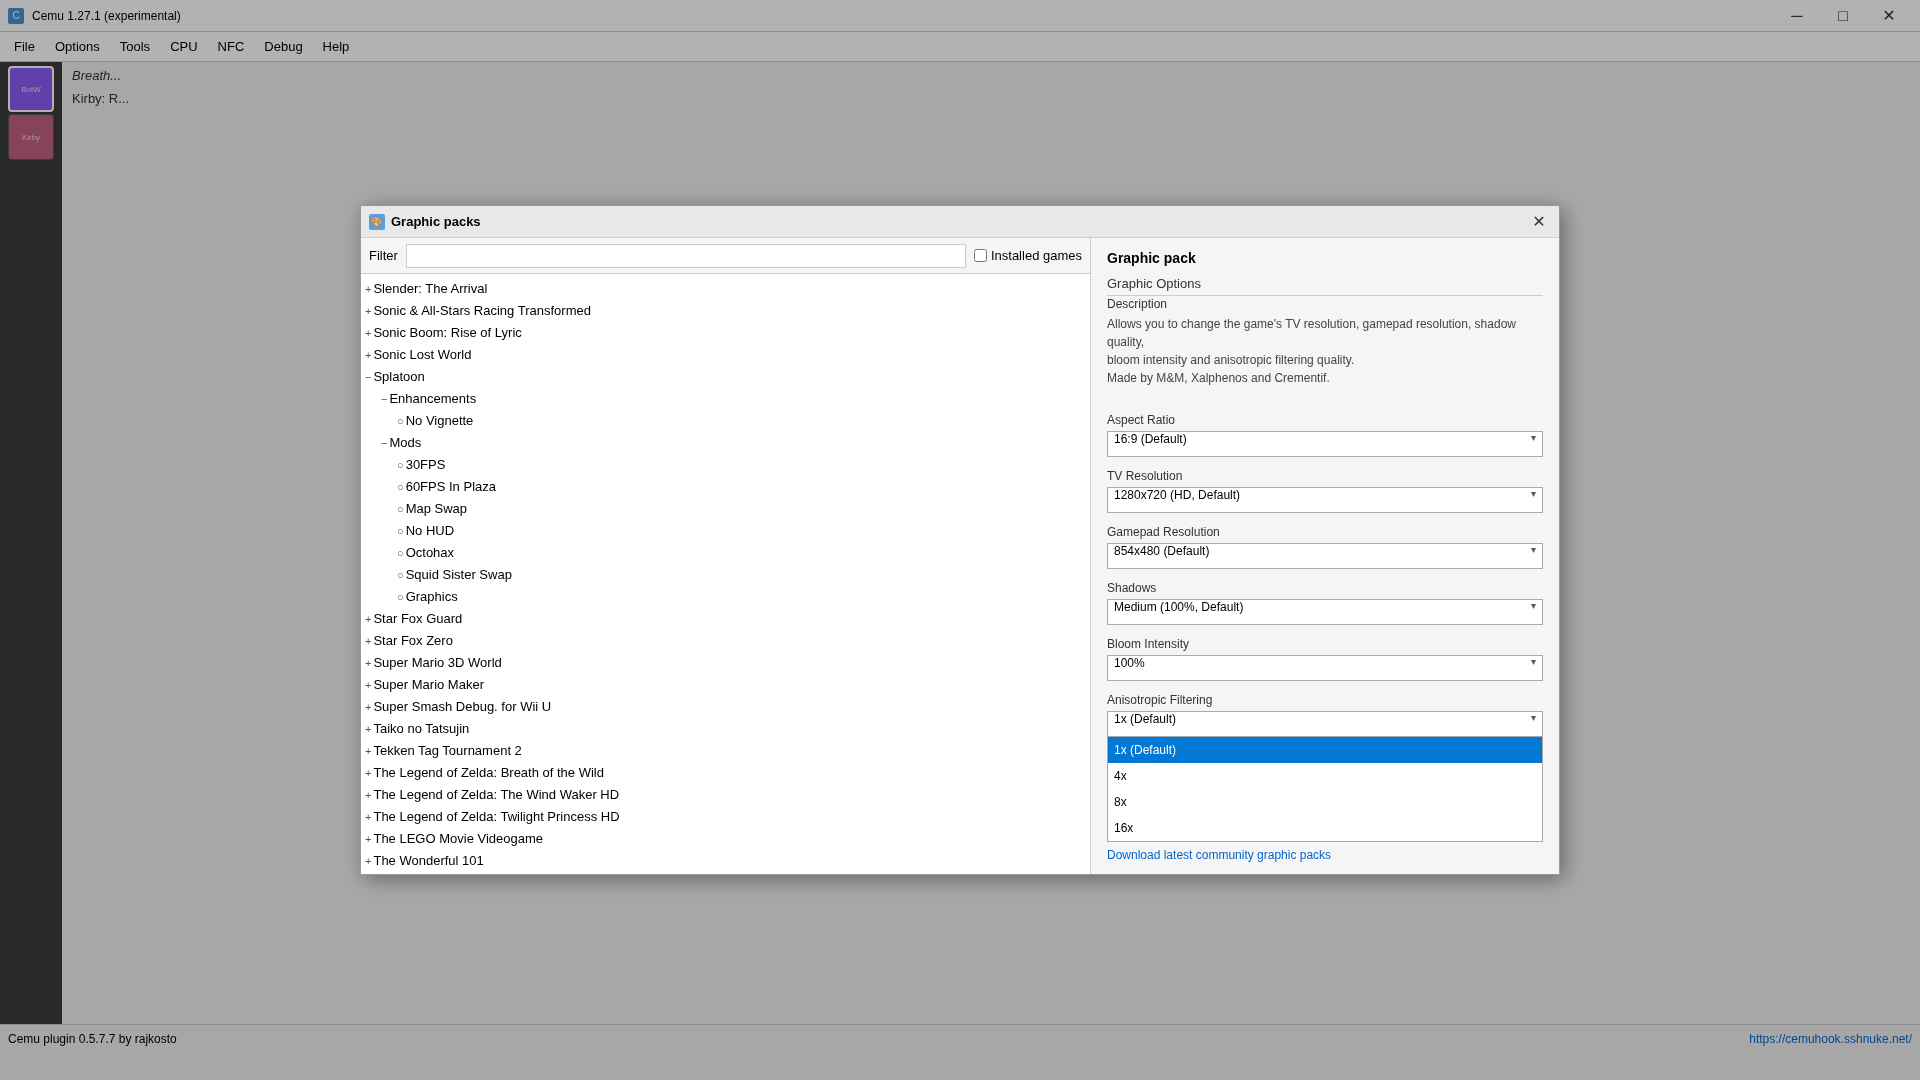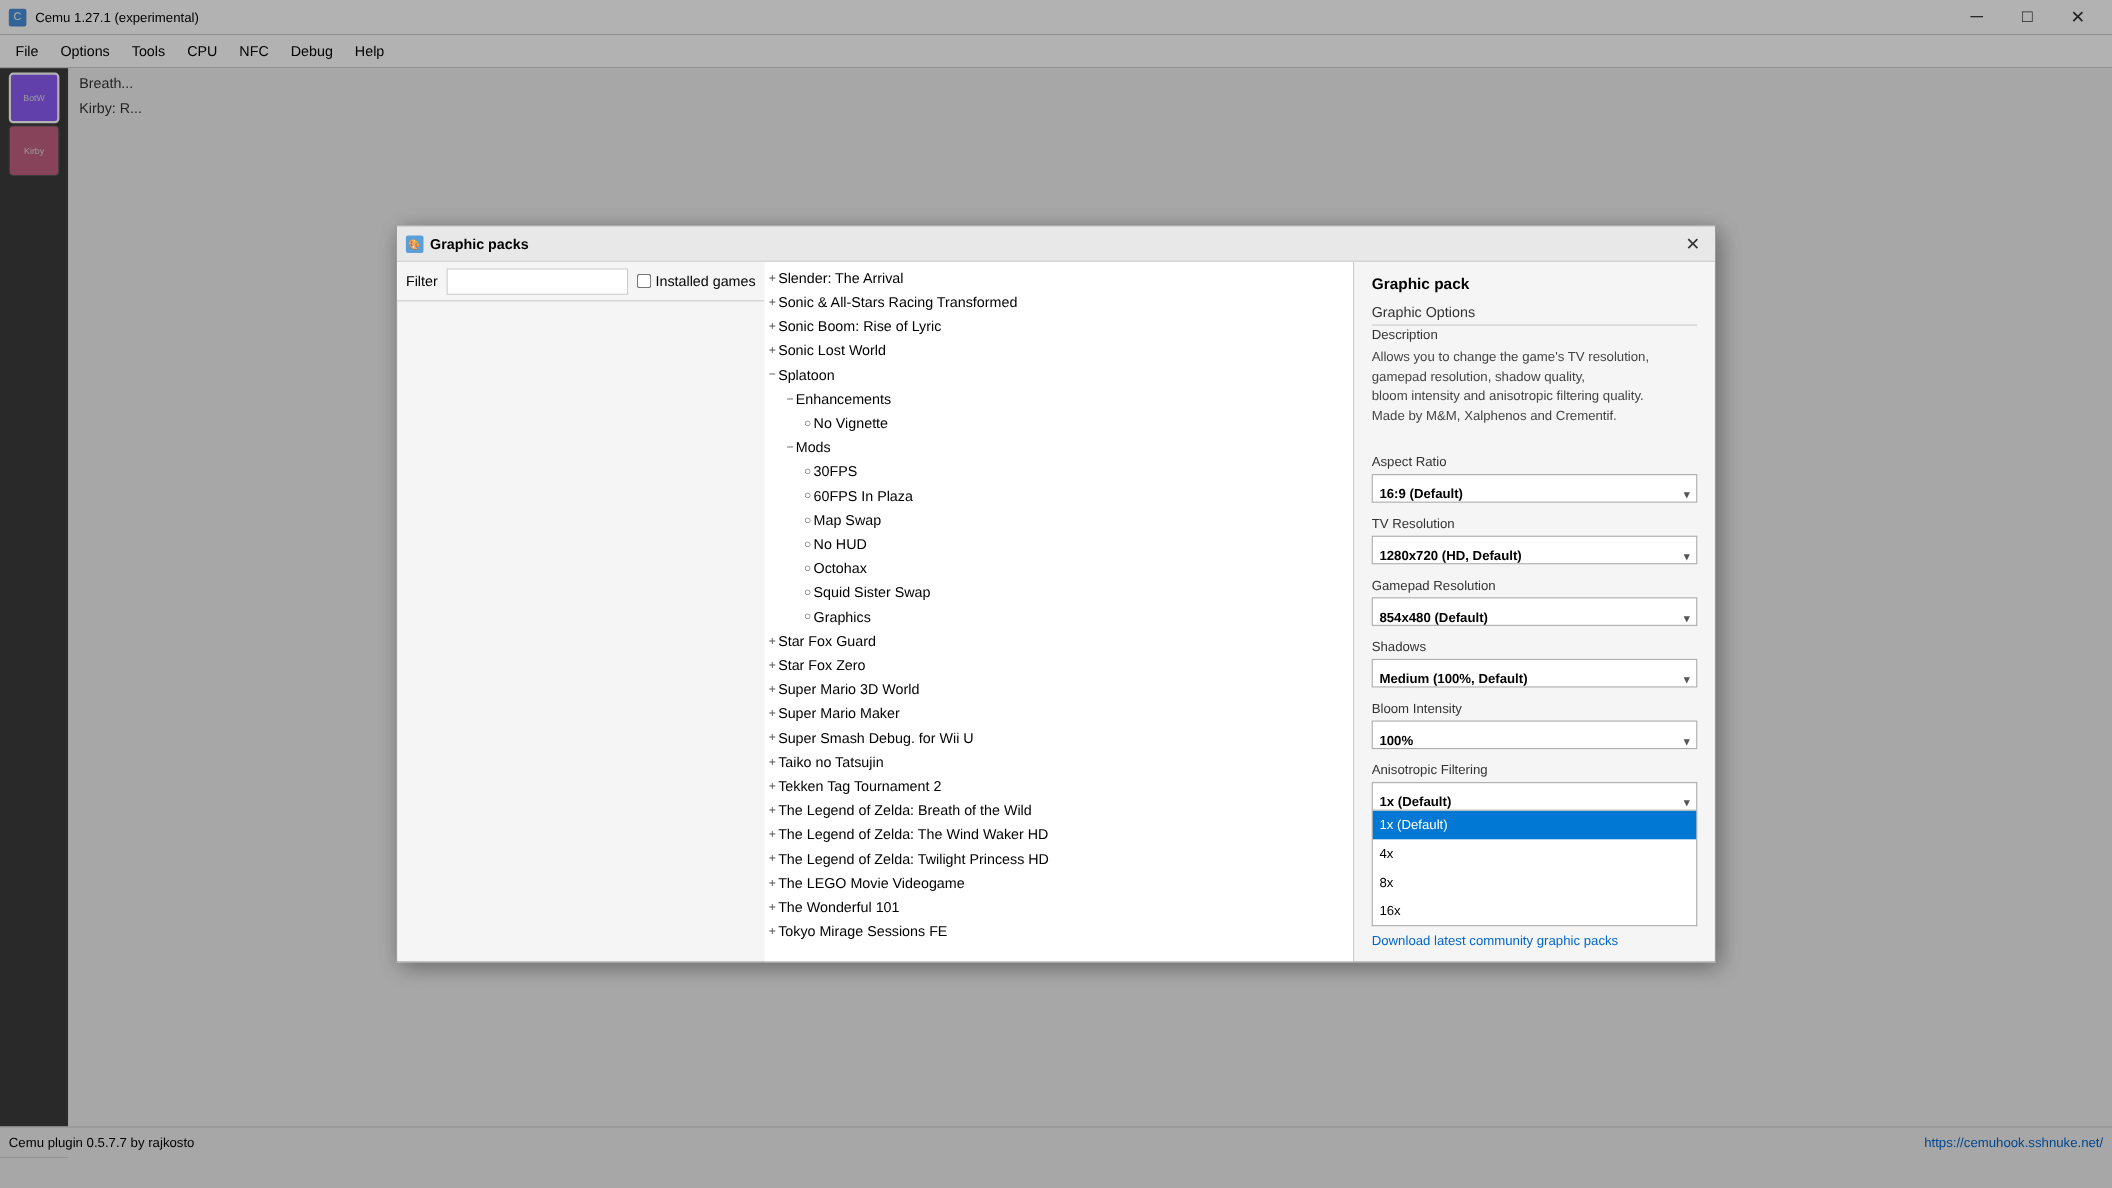--- a/index.html
+++ b/index.html
@@ -183,23 +183,23 @@
     }
 
     .dialog-body {
       display: flex;
       flex: 1;
       overflow: hidden;
     }
 
     
     .dialog-left {
-      width: 870px;
-      display: flex;
-      flex-direction: row;
+      width: 730px;
+      display: flex;
+      flex-direction: column;
       border-right: 1px solid #ccc;
     }
 
     
     .filter-bar {
       height: 36px;
       display: flex;
       align-items: center;
       padding: 0 8px;
       gap: 8px;
@@ -290,25 +290,24 @@
       margin-bottom: 12px;
     }
     .dropdown {
       width: 100%;
       height: 26px;
       border: 1px solid #aaa;
       background: white;
       padding: 0 6px;
       font-size: 12px;
       display: flex;
-      align-items: flex-end;
+      align-items: flex-start;
       justify-content: space-between;
       cursor: pointer;
       position: relative;
-      font-weight: bold;
     }
     .dropdown-arrow {
       font-size: 10px;
       color: #555;
     }
 
     
     .anisotropic-section {
       margin-bottom: 4px;
     }
@@ -367,21 +366,21 @@
 </div>
 
 <div class="main-area">
 
   <div class="left-sidebar">
     <div class="game-thumb active" style="background:#8b5cf6; color: #ddd; font-size:8px; text-align:center; padding:2px;">BotW</div>
     <div class="game-thumb" style="background:#c06080; color:#ddd; font-size:8px; text-align:center; padding:2px;">Kirby</div>
   </div>
 
   <div style="flex:1; background:#f0f0f0; position:relative;">
-    <div style="padding: 6px 10px; font-size:13px; color:#333;">
+    <div style="padding: 6px 10px; font-size:13px; color:#333;font-style:italic;">
       <span>Breath...</span>
     </div>
     <div style="padding: 2px 10px; font-size:13px; color:#333;">Kirby: R...</div>
   </div>
 
   <div class="status-bar">
     <span>Cemu plugin 0.5.7.7 by rajkosto</span>
     <a style="color:#0066cc; text-decoration:none;">https://cemuhook.sshnuke.net/</a>
   </div>
 </div>

